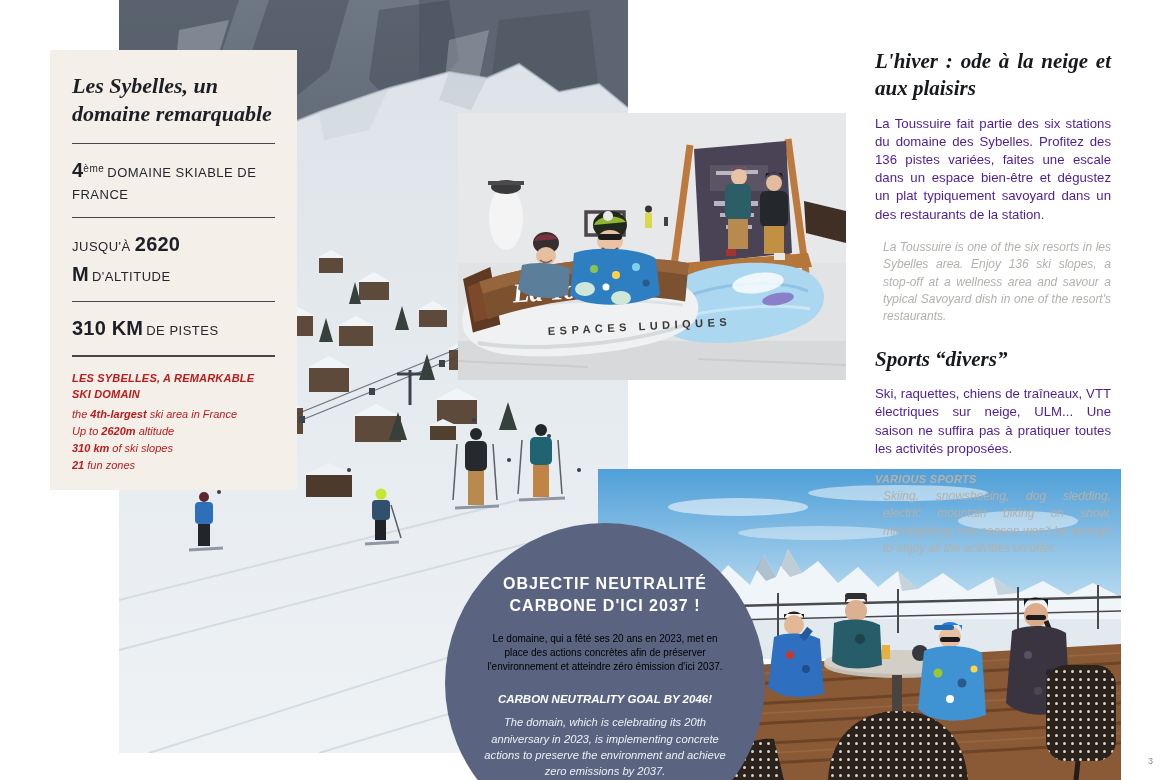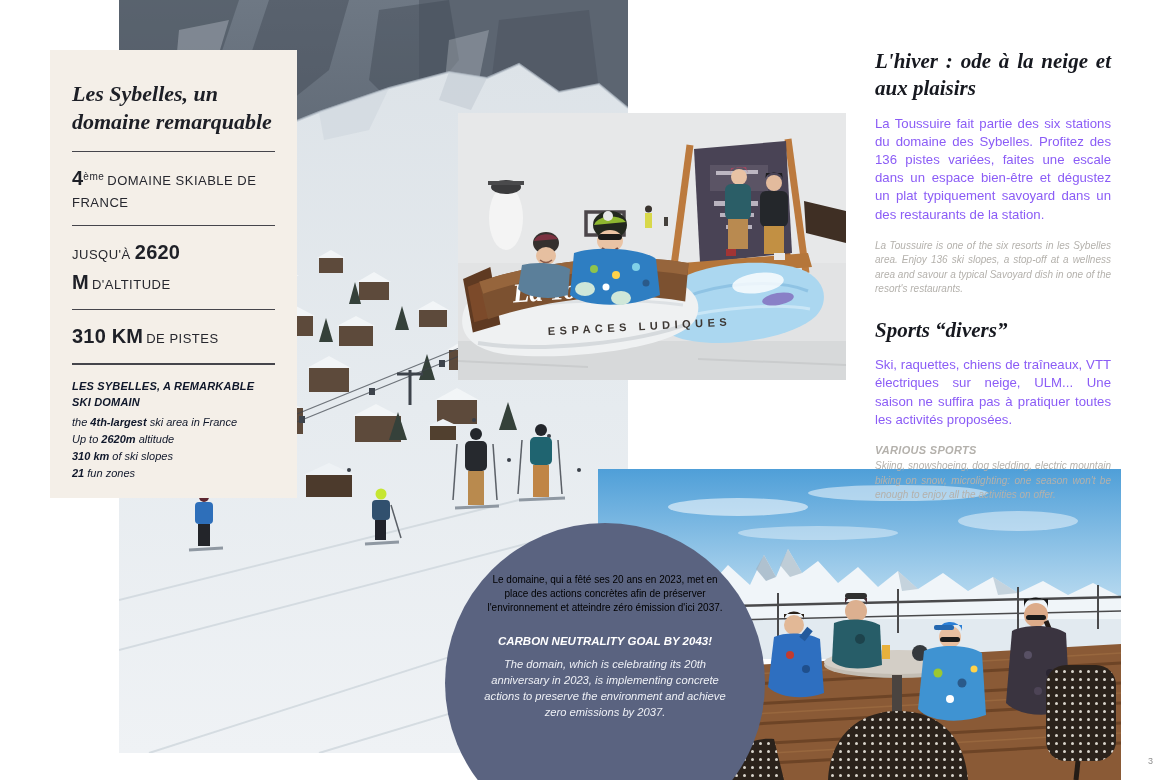--- a/index.html
+++ b/index.html
@@ -16,45 +16,45 @@
   #sled-photo{left:458px;top:113px;width:388px;height:267px;z-index:2;}
   #terrace-photo{left:598px;top:469px;width:523px;height:311px;z-index:2;}
 
   
   .info-box{
     left:50px;top:50px;width:247px;z-index:3;background:#f4efe8;
     box-sizing:border-box;padding:22px 22px 16px 22px;
   }
   .info-title{
     font-family:"Liberation Serif","DejaVu Serif",serif;font-style:italic;
-    font-size:22px;line-height:1.28;color:#1d1f26;margin:8px 0 15px 0;font-weight:600;
+    font-size:22px;line-height:1.28;color:#1d1f26;margin:0 0 15px 0;font-weight:600;
   }
   .rule{border:0;border-top:1px solid #45454b;margin:0;}
   .stat{
     padding:11px 0 12px 0;font-size:13px;letter-spacing:.5px;color:#26272e;
     line-height:1.5;font-weight:500;
   }
   .stat .v{font-size:20px;font-weight:700;letter-spacing:.2px;color:#1e2027;}
   .stat sup{font-size:10px;font-weight:400;}
   .stat .lbl{margin-left:3px;}
-  .translation{padding-top:13px;color:#0f172a;font-style:italic;}
+  .translation{padding-top:13px;color:#b91c1c;font-style:italic;}
   .translation .t-head{font-size:11px;font-weight:700;line-height:1.5;margin:0 0 3px 0;letter-spacing:.2px;}
   .translation .t-line{font-size:11px;line-height:1.55;margin:0;}
   .translation b{font-weight:700;}
 
   
   .right-col{left:875px;top:48px;width:236px;z-index:3;}
   .sec-title{
     font-family:"Liberation Serif","DejaVu Serif",serif;font-style:italic;
     font-size:21px;line-height:1.3;color:#16181f;margin:0 0 12px 0;
     text-align:justify;font-weight:700;
   }
-  .body-fr{font-size:13.2px;line-height:1.38;color:#8b5cf6;text-align:justify;margin:0 0 15px 0;}
+  .body-fr{font-size:13.2px;line-height:1.38;color:#4c1d95;text-align:justify;margin:0 0 15px 0;}
   .cap-en{font-size:11px;font-weight:700;font-style:italic;color:#b4b1ac;letter-spacing:.3px;margin:0 0 3px 0;}
-  .body-en{font-size:10px;font-style:italic;color:#b4b1ac;line-height:1.45;text-align:justify;margin:0 0 20px 0;}
+  .body-en{font-size:12px;font-style:italic;color:#b4b1ac;line-height:1.45;text-align:justify;margin:0 0 20px 8px;}
   .sec2{margin-top:20px;}
 
   
   .carbon-circle{
     left:445px;top:523px;width:320px;height:320px;border-radius:50%;
     background:#5a6380;z-index:5;color:#ffffff;text-align:center;
     box-sizing:border-box;padding:50px 36px 0 36px;
   }
   .c-title{font-size:16px;font-weight:600;letter-spacing:1px;line-height:1.4;margin:0 0 14px 0;}
   .c-fr{font-size:10px;line-height:1.42;margin:0 0 19px 0;color:#000000;}
@@ -464,18 +464,19 @@
   <h2 class="sec-title">L'hiver : ode à la neige et aux plaisirs</h2>
   <p class="body-fr">La Toussuire fait partie des six stations du domaine des Sybelles. Profitez des 136 pistes variées, faites une escale dans un espace bien-être et dégustez un plat typiquement savoyard dans un des restaurants de la station.</p>
   <p class="body-en">La Toussuire is one of the six resorts in les Sybelles area. Enjoy 136 ski slopes, a stop-off at a wellness area and savour a typical Savoyard dish in one of the resort's restaurants.</p>
   <h2 class="sec-title sec2">Sports “divers”</h2>
   <p class="body-fr">Ski, raquettes, chiens de traîneaux, VTT électriques sur neige, ULM... Une saison ne suffira pas à pratiquer toutes les activités proposées.</p>
   <p class="cap-en">VARIOUS SPORTS</p>
   <p class="body-en">Skiing, snowshoeing, dog sledding, electric mountain biking on snow, microlighting: one season won't be enough to enjoy all the activities on offer.</p>
 </section>
 
 <div class="abs carbon-circle">
+  <p class="c-title">OBJECTIF NEUTRALITÉ CARBONE D'ICI 2037 !</p>
   <p class="c-fr">Le domaine, qui a fêté ses 20 ans en 2023, met en place des actions concrètes afin de préserver l'environnement et atteindre zéro émission d'ici 2037.</p>
-  <p class="c-cap">CARBON NEUTRALITY GOAL BY 2043!</p>
+  <p class="c-cap">CARBON NEUTRALITY GOAL BY 2046!</p>
   <p class="c-en">The domain, which is celebrating its 20th anniversary in 2023, is implementing concrete actions to preserve the environment and achieve zero emissions by 2037.</p>
 </div>
 
 <div class="abs page-num">3</div>
 
 </body></html>

